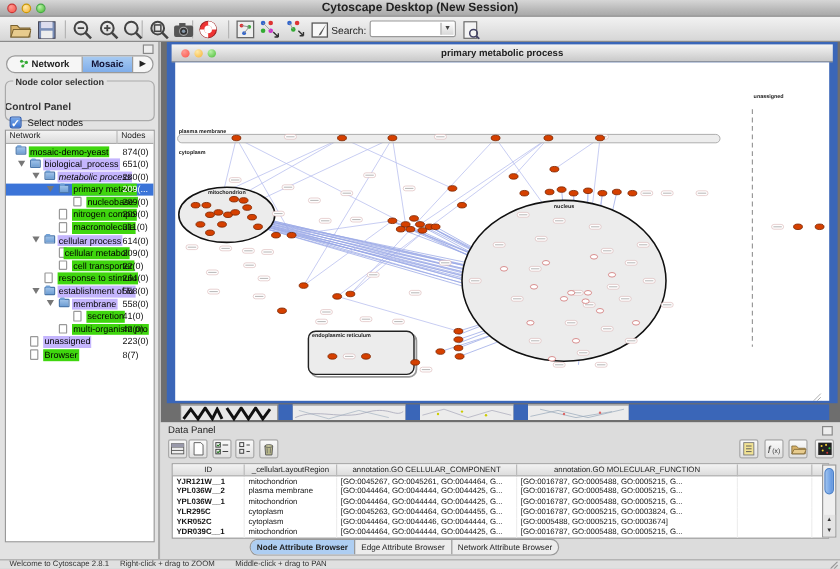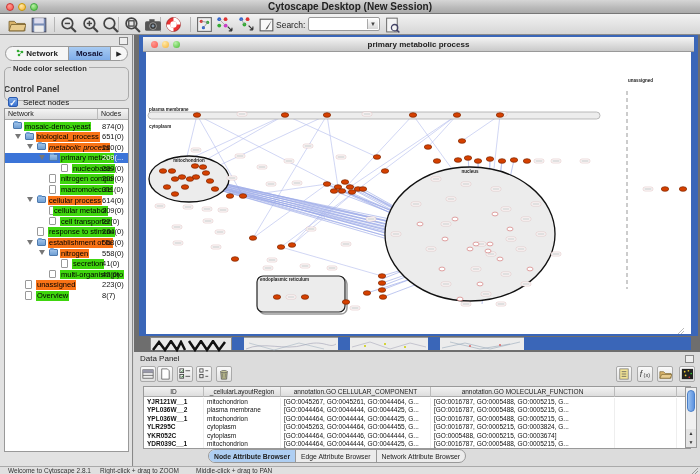--- a/index.html
+++ b/index.html
@@ -35,21 +35,21 @@
 #tree { position:absolute; left:4px; top:73px; width:125px; height:344px; background:#fff; border:1px solid #999; overflow:hidden;}
 #tree-header { position:absolute; left:0; top:0; width:100%; height:11px; background:linear-gradient(#f4f4f4,#dcdcdc); border-bottom:1px solid #aaa; }
 #tree-header .c1 { position:absolute; left:3px; top:1px; font-size:7px; color:#222; }
 #tree-header .c2 { position:absolute; left:96px; top:1px; font-size:7px; color:#222; }
 #tree-header .div { position:absolute; left:92px; top:0; width:1px; height:11px; background:#bbb; }
 #tree-rows { position:absolute; left:0; top:12px; width:100%; }
 .trow { position:relative; width:100%; height:10.6px; font-size:7.5px; }
 .trow.sel { background:#3b74d8; }
 .tr-label { position:absolute; top:0.5px; padding:0 1px; color:#000; white-space:nowrap; line-height:9.5px; }
 .tr-label.green { background:#3fd60e; }
-.tr-label.red { background:#f97316; }
+.tr-label.red { background:#c4b5fd; }
 .tr-val { position:absolute; left:97px; top:0.5px; font-size:7.5px; color:#111; line-height:9.5px; white-space:nowrap;}
 .trow.sel .tr-val { color:#fff; }
 .tr-tri { position:absolute; top:2px; width:0; height:0; border-left:3.5px solid transparent; border-right:3.5px solid transparent; border-top:5px solid #777; }
 .tr-folder { position:absolute; top:1px; width:9px; height:7px; background:linear-gradient(#9ec1e8,#6f9fd4); border:1px solid #4d79ad; border-radius:1px; }
 .tr-folder:before { content:""; position:absolute; left:0; top:-2px; width:4px; height:2px; background:#6f9fd4; border-radius:1px 1px 0 0;}
 .tr-file { position:absolute; top:0.5px; width:7px; height:8.5px; background:#fff; border:1px solid #999; border-radius:1px; }
 #mdi { position:absolute; left:134px; top:35px; width:566px; height:317px; background:#6e6e6e; overflow:hidden; }
 #netwin { position:absolute; left:5px; top:-2px; width:559px; height:303px; background:#3a66b8; }
 #netwin-titlebar { position:absolute; left:4px; top:4px; width:551px; height:15px; background:linear-gradient(#f4f4f4,#c9c9c9); border-bottom:1px solid #999; }
 #netwin-titlebar .t-red{ left:8px; top:4px; width:7px; height:7px; background:radial-gradient(circle at 35% 30%,#ff9a92,#f95449);}
@@ -265,41 +265,41 @@
           </div>
           <div class="trow">
             <span class="tr-tri" style="left: 22px;"></span>
             <span class="tr-folder" style="left: 32px;"></span>
             <span class="tr-label red" style="left: 43px;">establishment of lo</span>
             <span class="tr-val">558(0)</span>
           </div>
           <div class="trow">
             <span class="tr-tri" style="left: 34px;"></span>
             <span class="tr-folder" style="left: 44px;"></span>
-            <span class="tr-label red" style="left: 55px;">nitrogen</span>
+            <span class="tr-label red" style="left: 55px;">membrane</span>
             <span class="tr-val">558(0)</span>
           </div>
           <div class="trow">
             <span class="tr-file" style="left: 56px;"></span>
             <span class="tr-label green" style="left: 67px;">secretion</span>
             <span class="tr-val">41(0)</span>
           </div>
           <div class="trow">
             <span class="tr-file" style="left: 44px;"></span>
             <span class="tr-label green" style="left: 55px;">multi-organism pro</span>
             <span class="tr-val">42(0)</span>
           </div>
           <div class="trow">
             <span class="tr-file" style="left: 20px;"></span>
             <span class="tr-label red" style="left: 31px;">unassigned</span>
             <span class="tr-val">223(0)</span>
           </div>
           <div class="trow">
             <span class="tr-file" style="left: 20px;"></span>
-            <span class="tr-label green" style="left: 31px;">Overview</span>
+            <span class="tr-label green" style="left: 31px;">Browser</span>
             <span class="tr-val">8(7)</span>
           </div>
         </div>
     </div>
   </div>
   <div id="mdi">
     <div id="strip">
 <div class="bw" style="left:16px;width:82px;background:#e8e8e8;border:1px solid #888;border-bottom:none"><svg width="80" height="12">
             <path d="M2,10 L8,2 L14,10 L20,1 L26,10 L30,2 L34,10" stroke="#111" stroke-width="2.5" fill="none"></path>
             <path d="M38,1 L44,10 L50,1 L56,10 L62,1 L68,10 L74,2" stroke="#111" stroke-width="2.5" fill="none"></path>

